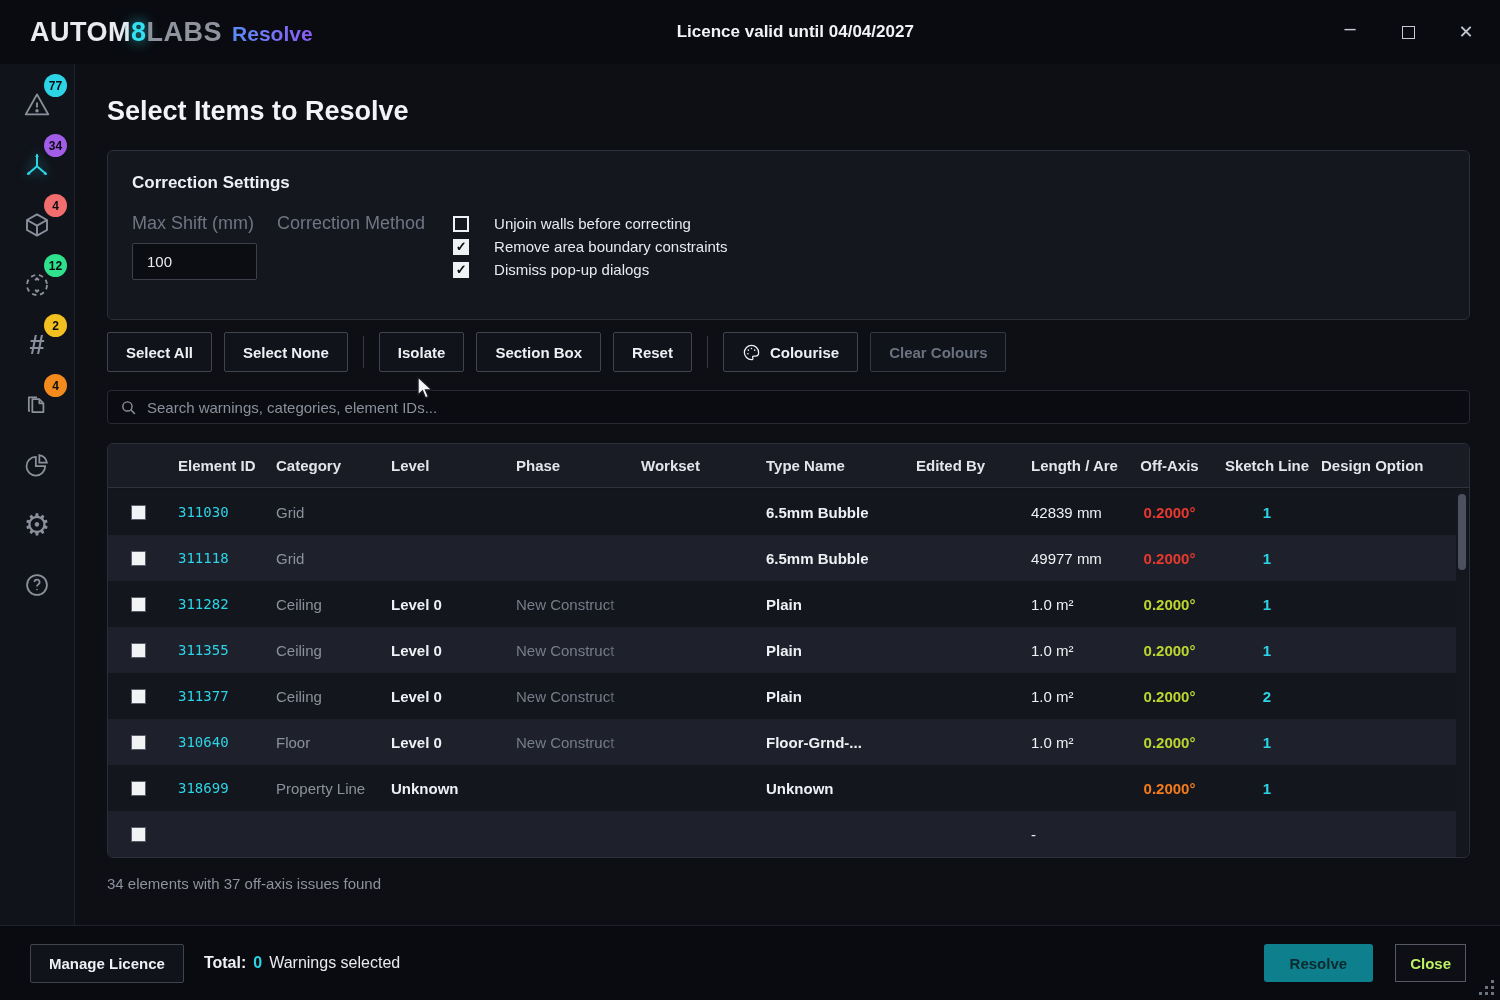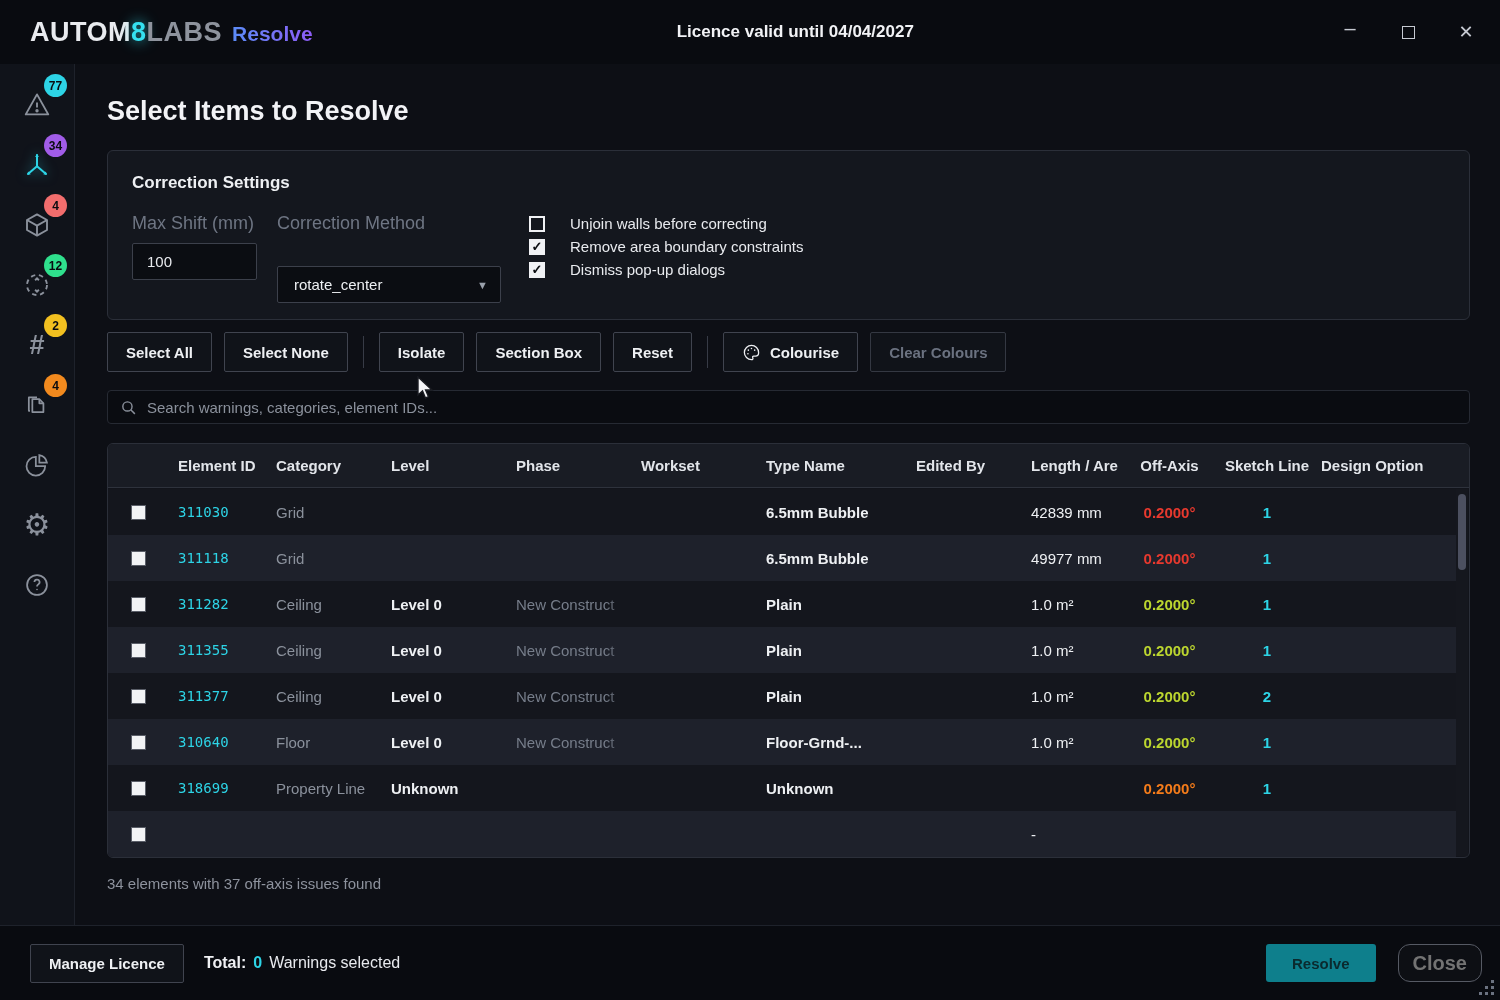--- a/index.html
+++ b/index.html
@@ -39,21 +39,21 @@
   .page-subtitle { font-size:17px; color:#9aa0ab; margin-top:9px; }
 
   
   .panel { background:#14171e; border:1px solid #2b2f39; border-radius:6px; }
   .settings-panel { margin-top:23px; height:170px; padding:22px 24px; }
   .settings-title { font-size:17px; font-weight:700; color:#eef0f3; }
   .settings-row { display:flex; margin-top:20px; }
   .field { display:flex; flex-direction:column; }
   .field-label { font-size:18px; color:#6e7583; margin-bottom:9px; }
   .text-input { width:125px; height:37px; background:#0b0d12; border:1px solid #3c404b; color:#e8eaee; font-size:15px; padding:0 14px; font-family:"Liberation Sans",sans-serif; border-radius:2px; }
-  .field-method { margin-left:20px;gap:23px; }
+  .field-method { margin-left:20px; }
   .select { width:224px; height:37px; background:#0b0d12; border:1px solid #3c404b; border-radius:2px; display:flex; align-items:center; justify-content:space-between; padding:0 12px 0 16px; font-size:15px; color:#eef0f3; cursor:default; }
   .select .caret { color:#9aa0ab; font-size:11px; }
   .checks { margin-left:28px; display:flex; flex-direction:column; gap:6px; padding-top:2px; }
   .check-row { display:flex; align-items:center; gap:25px; font-size:15px; color:#e8eaee; }
   .checkbox { width:16px; height:16px; flex:0 0 auto; display:flex; align-items:center; justify-content:center; }
   .checkbox.unchecked { border:2px solid #f0f1f4; background:transparent; }
   .checkbox.checked { background:#f0f1f4; border:2px solid #f0f1f4; color:#0a0c10; font-size:13px; font-weight:700; line-height:1; }
 
   
   .toolbar { display:flex; align-items:center; gap:12px; margin-top:12px; height:40px; }
@@ -87,29 +87,29 @@
   .td-type { color:#eef0f3; font-weight:600; }
   .td-len { color:#eef0f3; }
   .td-off { font-weight:700; text-align:center; }
   .td-sketch { color:#2dd4e6; font-weight:600; text-align:center; }
   .table-scrollbar { position:absolute; top:45px; right:1px; bottom:1px; width:12px; background:#15171e; }
   .scroll-thumb { position:absolute; top:5px; left:2px; width:8px; height:76px; background:#4c5060; border-radius:4px; }
 
   .summary { margin-top:17px; font-size:15px; color:#8d929d; }
 
   
-  .footer { height:75px; background:#090b10; border-top:1px solid #1e222b; display:flex; align-items:center; padding:0 18px 0 30px; flex:0 0 auto; position:relative; }
+  .footer { height:75px; background:#090b10; border-top:1px solid #1e222b; display:flex; align-items:center; padding:0 34px 0 30px; flex:0 0 auto; position:relative; }
   .footer .btn-manage { height:39px; }
   .total-group { margin-left:20px; display:flex; align-items:center; gap:7px; font-size:16px; }
   .total-label { font-weight:700; color:#f0f1f4; }
   .total-value { font-weight:700; color:#2dd4e6; }
   .total-suffix { color:#e8eaee; }
   .footer-right { margin-left:auto; display:flex; align-items:center; gap:22px; }
   .btn-resolve { height:38px; background:#0e7f8c; border:none; border-radius:3px; color:#0a2a2e; font-size:15px; font-weight:700; padding:0 26px; font-family:"Liberation Sans",sans-serif; }
-  .btn-close { height:38px; background:#0d0f14; border:1px solid #565a64; border-radius:12px; color:#737373; font-size:20px; font-weight:700; padding:0 14px; font-family:"Liberation Sans",sans-serif; }
+  .btn-close { height:38px; background:#0d0f14; border:1px solid #565a64; border-radius:0; color:#bef264; font-size:15px; font-weight:700; padding:0 14px; font-family:"Liberation Sans",sans-serif; }
   .resize-grip { position:absolute; right:6px; bottom:5px; width:16px; height:16px; }
   .resize-grip i { position:absolute; width:3px; height:3px; background:#6b7280; }
 
   
   .cursor { position:absolute; left:415px; top:376px; z-index:50; pointer-events:none; }
 </style>
 </head>
 <body>
 
 <div class="window">
@@ -202,24 +202,20 @@
 
       <section class="panel settings-panel">
         <div class="settings-title">Correction Settings</div>
         <div class="settings-row">
           <div class="field">
             <label class="field-label">Max Shift (mm)</label>
             <input class="text-input" value="100" style="">
           </div>
           <div class="field field-method">
             <label class="field-label">Correction Method</label>
-            <div class="select">
-              <span>rotate_center</span>
-              <span class="caret">▼</span>
-            </div>
           </div>
           <div class="checks">
             <div class="check-row">
               <span class="checkbox unchecked"></span>
               <span>Unjoin walls before correcting</span>
             </div>
             <div class="check-row">
               <span class="checkbox checked">✓</span>
               <span>Remove area boundary constraints</span>
             </div>

